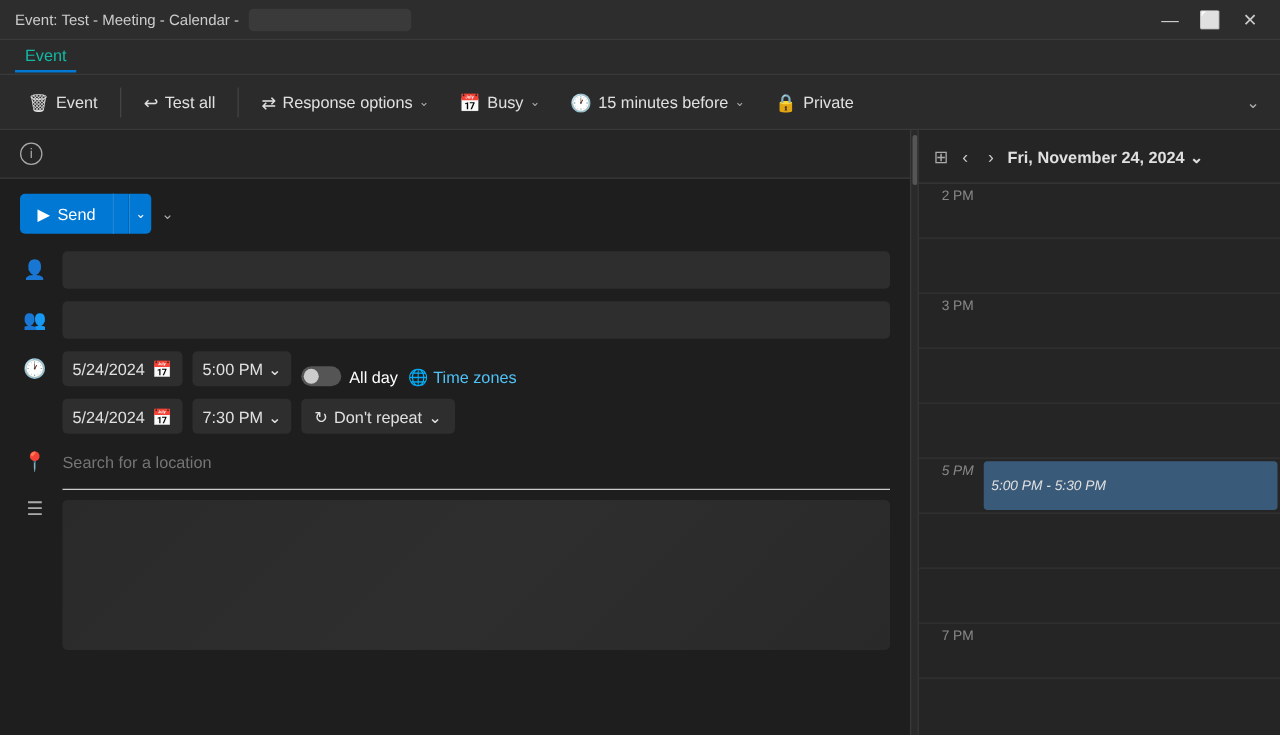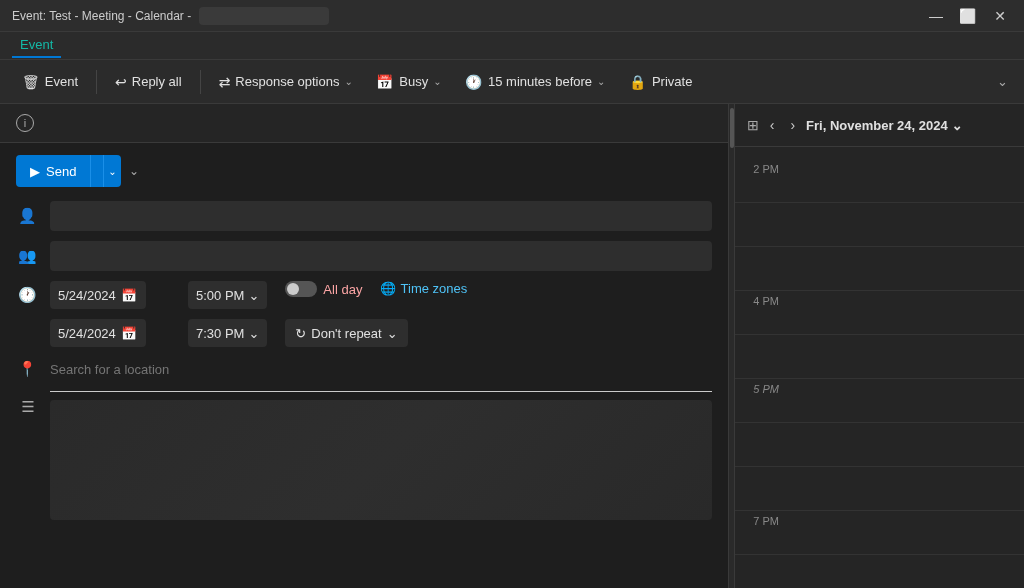--- a/index.html
+++ b/index.html
@@ -189,22 +189,22 @@
       border-radius: 4px;
       height: 30px;
       color: #e0e0e0;
       padding: 0 10px;
       font-size: 13px;
     }
 
     
     .datetime-row {
       display: flex;
-      align-items: flex-start;
-      gap: 18px;
+      align-items: flex-end;
+      gap: 8px;
     }
 
     .date-input {
       background: #2e2e2e;
       border: none;
       border-radius: 4px;
       height: 28px;
       color: #e0e0e0;
       padding: 0 8px;
       font-size: 13px;
@@ -218,28 +218,27 @@
       border: none;
       border-radius: 4px;
       height: 28px;
       color: #e0e0e0;
       padding: 0 8px;
       font-size: 13px;
       cursor: pointer;
       display: flex;
       align-items: center;
       gap: 4px;
-      margin-left: 24px;
     }
     .allday-toggle {
       display: flex;
       align-items: center;
       gap: 6px;
       font-size: 13px;
-      color: #fca5a5;
+      color: #ffffff;
     }
     .toggle-circle {
       width: 32px;
       height: 16px;
       background: #555;
       border-radius: 8px;
       position: relative;
       cursor: pointer;
     }
     .toggle-circle::after {
@@ -390,21 +389,20 @@
       background: none;
       border: none;
       color: #aaa;
       cursor: pointer;
       font-size: 14px;
     }
     .cal-timeline {
       flex: 1;
       overflow-y: auto;
       position: relative;
-      margin-top: 12px;
     }
     .time-slot {
       display: flex;
       height: 44px;
       border-bottom: 1px solid #333;
       align-items: flex-start;
     }
     .time-label {
       width: 50px;
       color: #888;
@@ -494,21 +492,21 @@
 </div>
 
 <div class="toolbar">
   <button class="toolbar-btn">
     <span class="toolbar-icon">🗑</span>
     <span>Event</span>
   </button>
   <div class="toolbar-sep"></div>
   <button class="toolbar-btn">
     <span class="toolbar-icon">↩</span>
-    <span>Reply all</span>
+    <span>Test all</span>
   </button>
   <div class="toolbar-sep"></div>
   <button class="toolbar-btn">
     <span class="toolbar-icon">⇄</span>
     <span>Response options</span>
     <span class="toolbar-chevron">⌄</span>
   </button>
   <button class="toolbar-btn">
     <span class="toolbar-icon">📅</span>
     <span>Busy</span>
@@ -637,33 +635,39 @@
     <div class="cal-timeline">
       <div class="time-slot">
         <div class="time-label">2 PM</div>
         <div class="time-content"></div>
       </div>
       <div class="time-slot">
         <div class="time-label"></div>
         <div class="time-content"></div>
       </div>
       <div class="time-slot">
+        <div class="time-label">3 PM</div>
+        <div class="time-content"></div>
+      </div>
+      <div class="time-slot">
         <div class="time-label"></div>
-        <div class="time-content"></div>
-      </div>
-      <div class="time-slot">
-        <div class="time-label">4 PM</div>
         <div class="time-content"></div>
       </div>
       <div class="time-slot">
         <div class="time-label"></div>
         <div class="time-content"></div>
       </div>
       <div class="time-slot" style="position:relative;font-style:italic;">
         <div class="time-label">5 PM</div>
+        <div class="time-content" style="position:relative;">
+          <div class="event-dot"></div>
+          <div class="event-block">
+            <span>5:00 PM - 5:30 PM</span>
+          </div>
+        </div>
       </div>
       <div class="time-slot">
         <div class="time-label"></div>
         <div class="time-content"></div>
       </div>
       <div class="time-slot">
         <div class="time-label"></div>
         <div class="time-content"></div>
       </div>
       <div class="time-slot">

